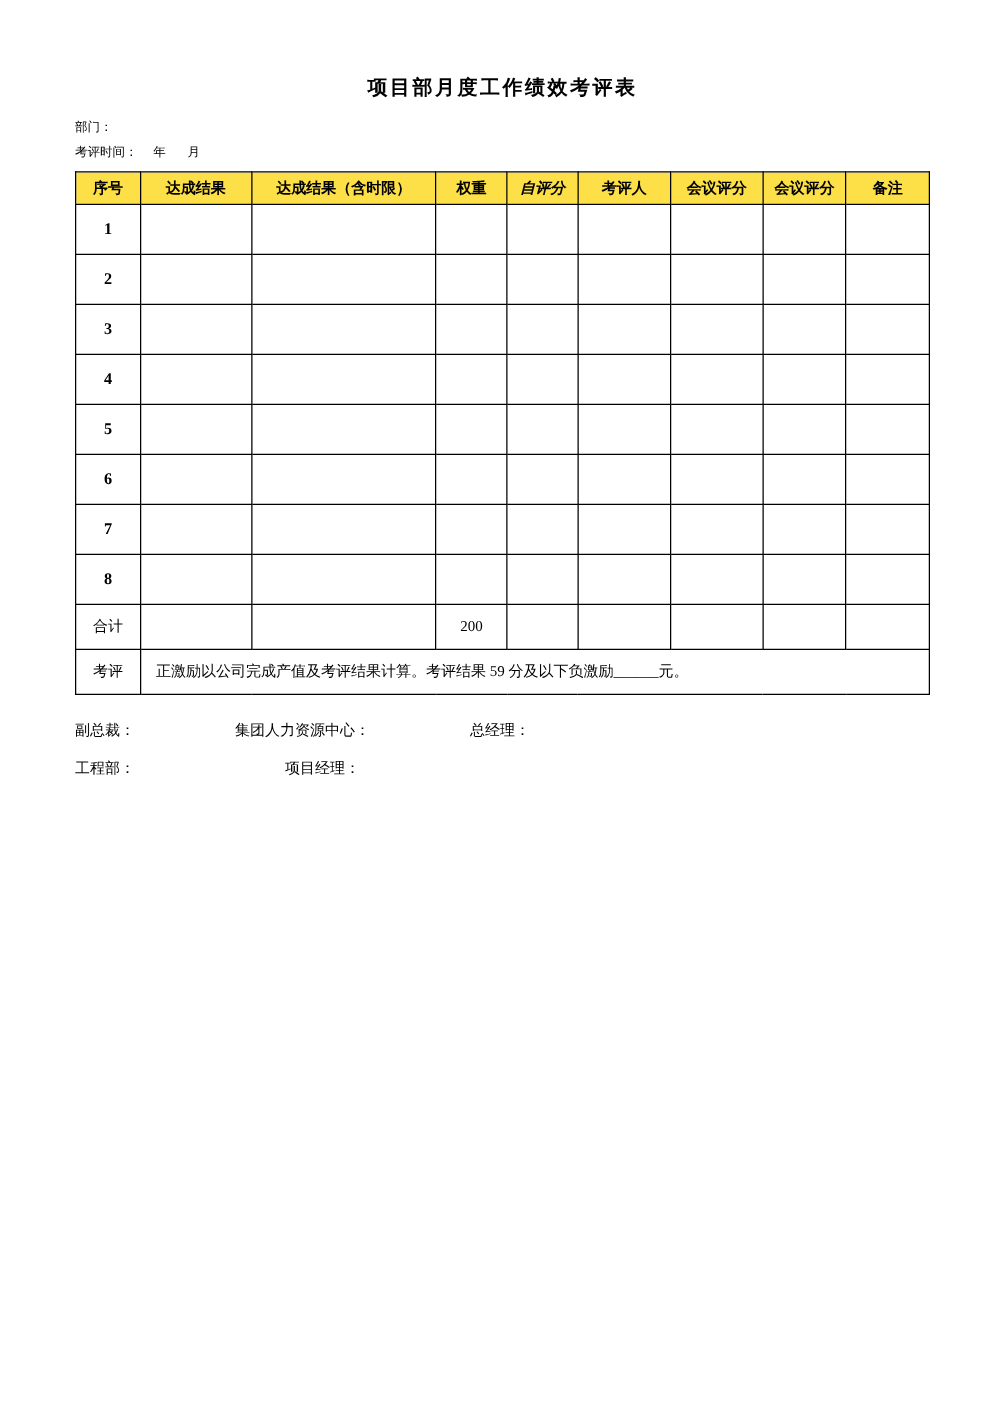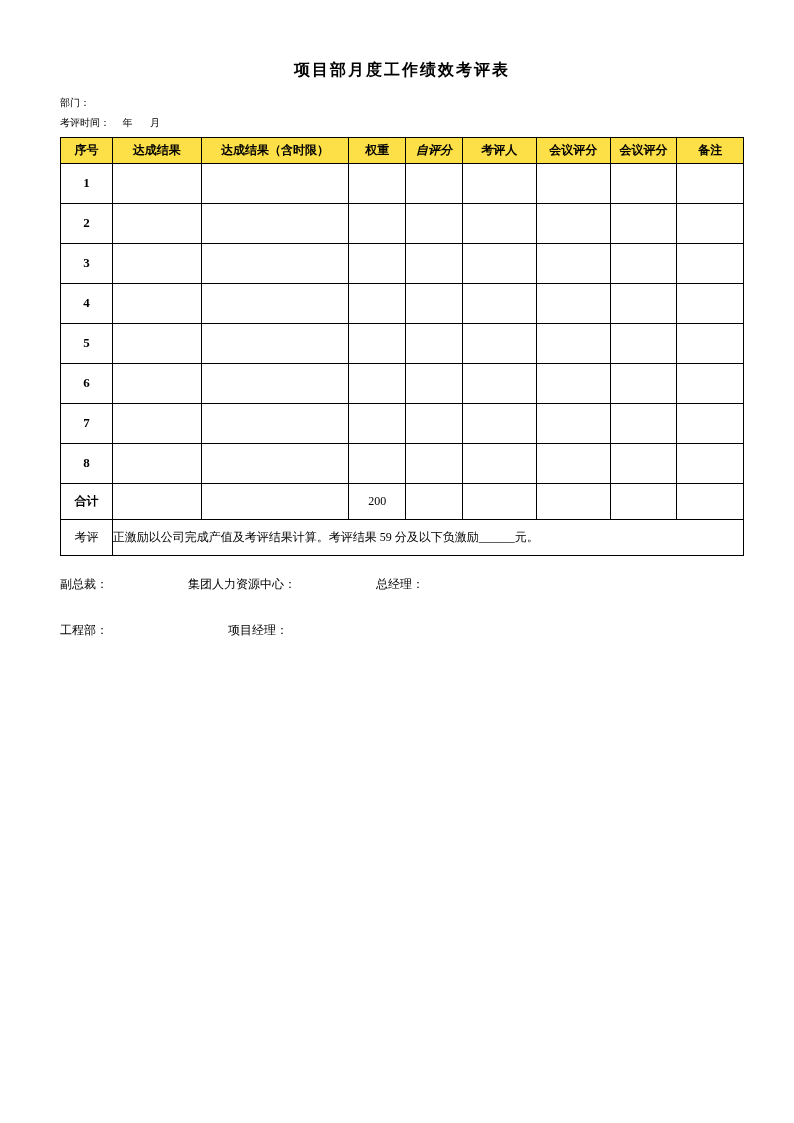--- a/index.html
+++ b/index.html
@@ -70,21 +70,21 @@
     .data-row td.seq-num {
       font-weight: bold;
     }
 
     .subtotal-row td {
       height: 36px;
       font-size: 12px;
     }
 
     .subtotal-row td.seq-label {
-      font-weight: bold;
+      font-weight: normal;
     }
 
     .footer-section {
       margin-top: 16px;
       font-size: 12px;
       line-height: 2.0;
     }
 
     .footer-row {
       display: flex;
@@ -222,28 +222,28 @@
         <td></td>
         <td>200</td>
         <td></td>
         <td></td>
         <td></td>
         <td></td>
         <td></td>
       </tr>
       <tr class="subtotal-row">
         <td style="text-align: center;">考评</td>
-        <td colspan="8" style="text-align: left; padding: 6px 0; font-size: 12px;">正激励以公司完成产值及考评结果计算。考评结果 59 分及以下负激励______元。</td>
+        <td colspan="8" style="text-align: left; padding: 6px 12px; font-size: 12px;">正激励以公司完成产值及考评结果计算。考评结果 59 分及以下负激励______元。</td>
       </tr>
     </tbody>
 </table>
 
 <div class="footer-section">
   <div class="footer-row">
     <span class="footer-item">副总裁：</span>
     <span class="footer-item" style="">集团人力资源中心：</span>
     <span class="footer-item">总经理：</span>
   </div>
-  <div class="footer-row" style="margin-top:22px;">
+  <div class="footer-row" style="margin-top:6px;">
     <span class="footer-item" style="margin-right:120px;">工程部：</span>
     <span class="footer-item">项目经理：</span>
   </div>
 </div>
 
 </body></html>

